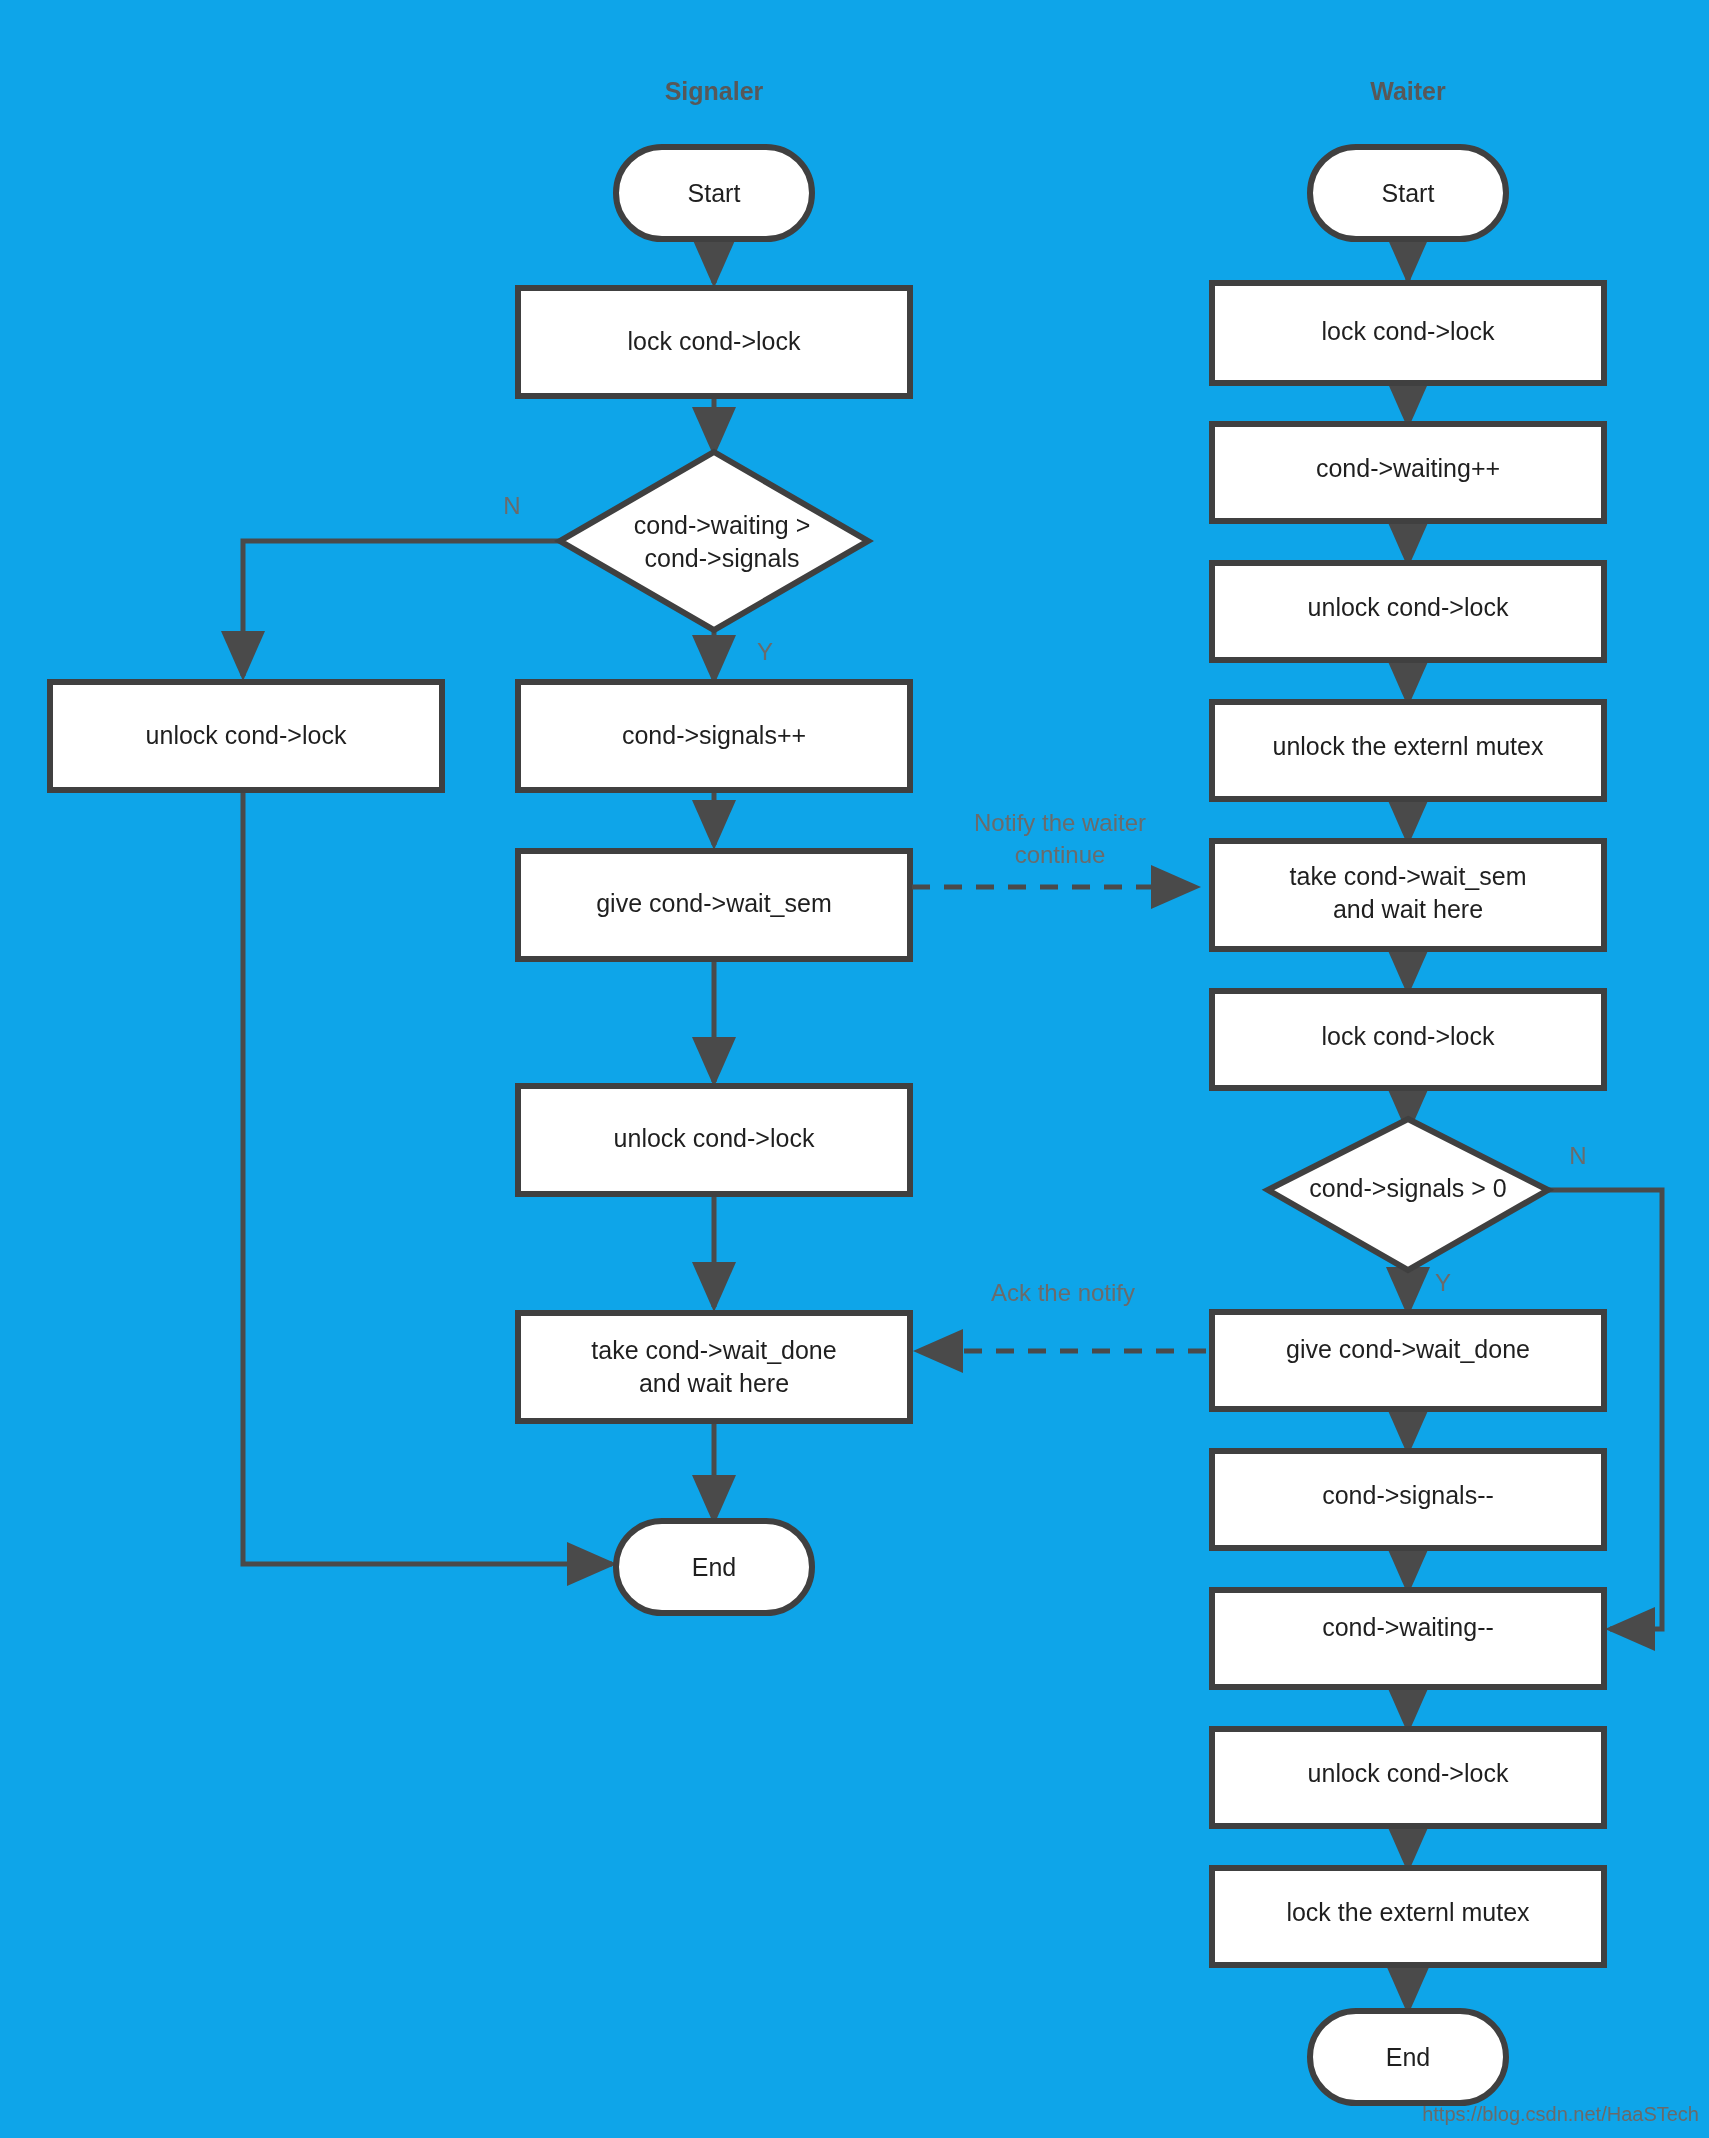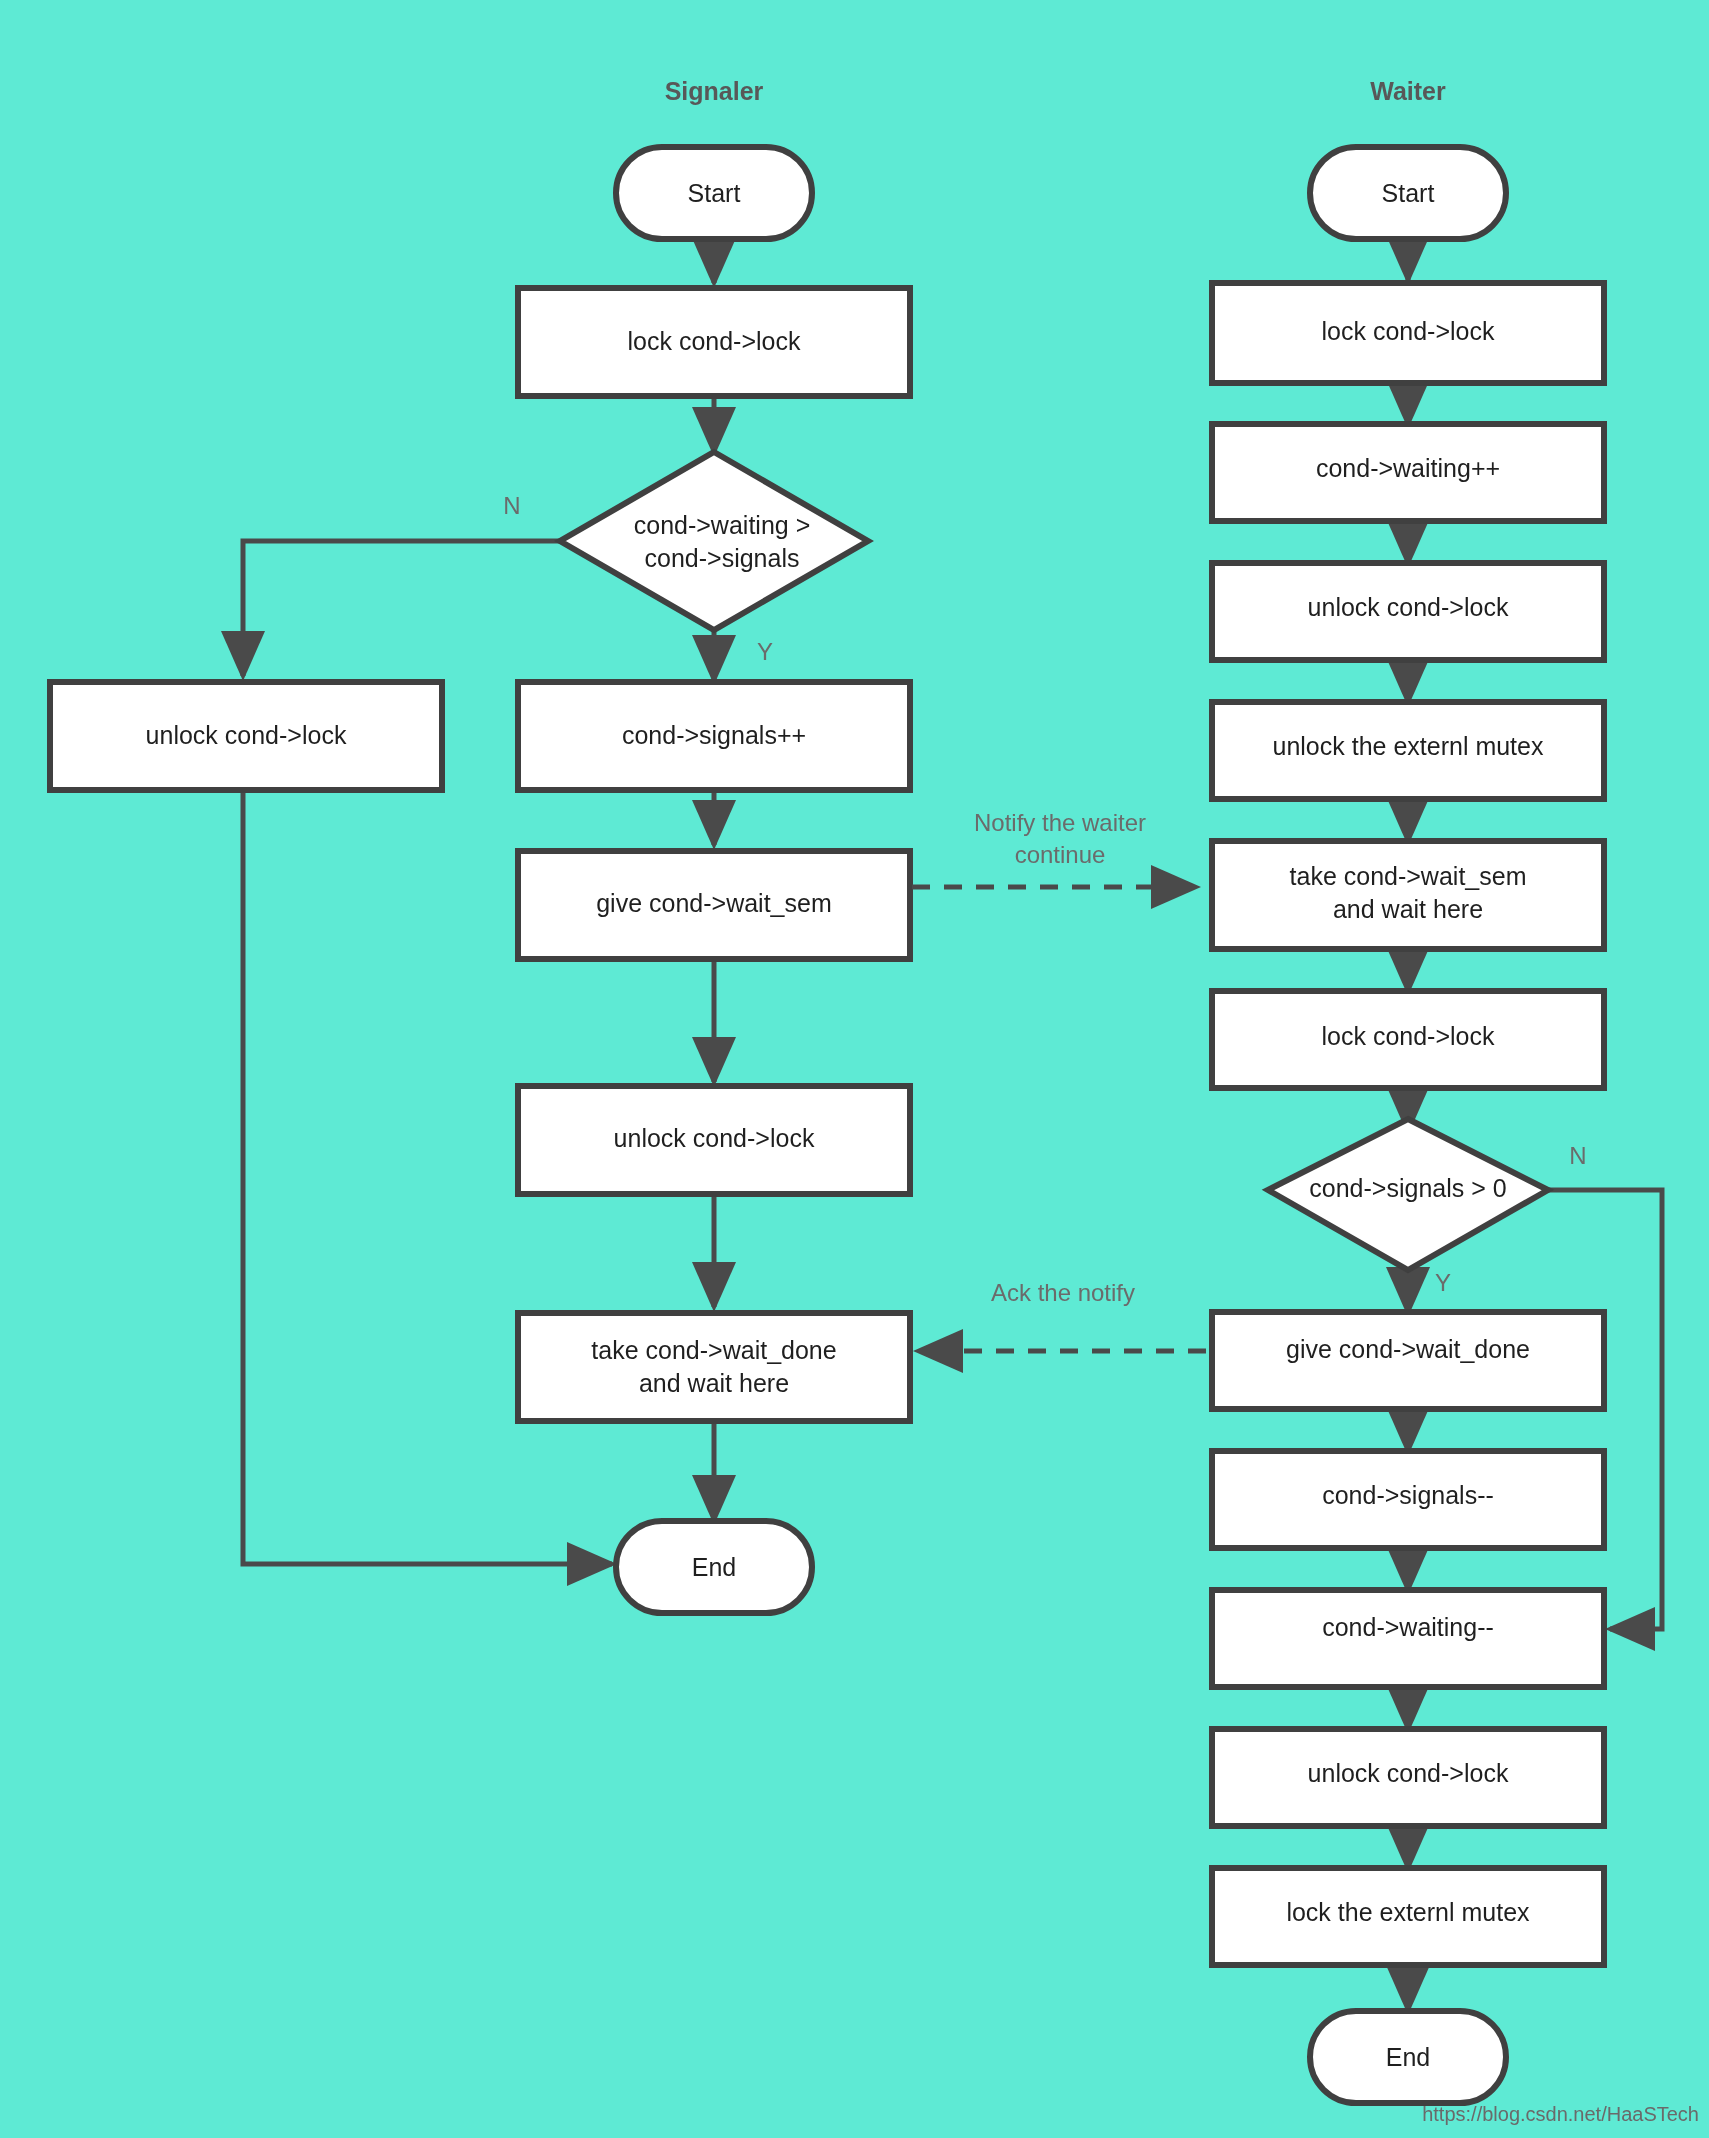--- a/index.html
+++ b/index.html
@@ -4,21 +4,21 @@
 <style>
   html, body {
     margin: 0;
     padding: 0;
     background: #000000;
   }
   #page {
     position: relative;
     width: 1709px;
     height: 2138px;
-    background: #5eead4;
+    background: #0ea5e9;
     overflow: hidden;
     font-family: "Liberation Sans", sans-serif;
   }
   svg.flow {
     position: absolute;
     left: 0;
     top: 0;
     width: 1709px;
     height: 2138px;
     display: block;

